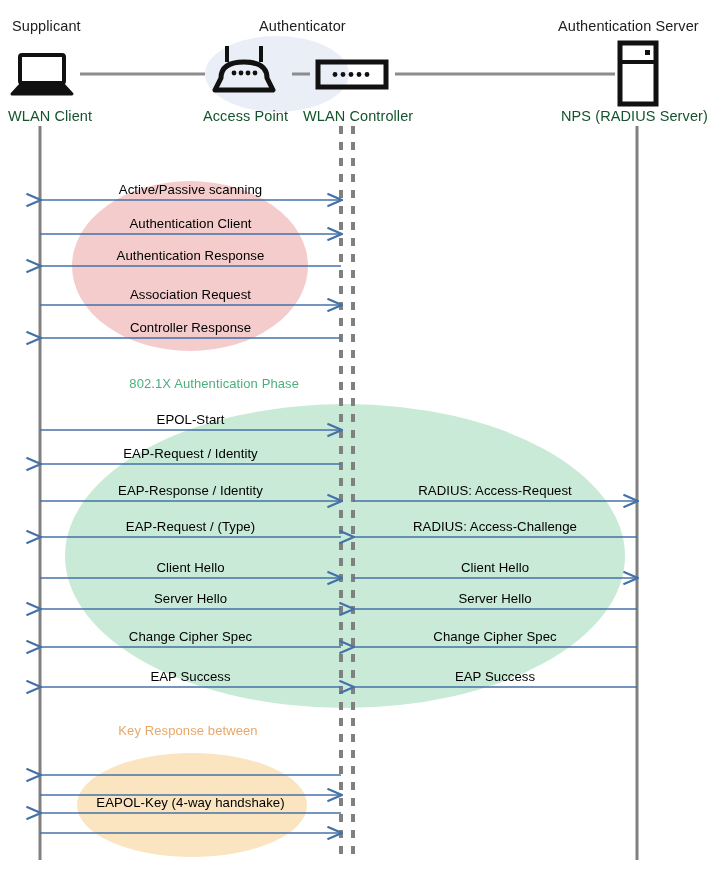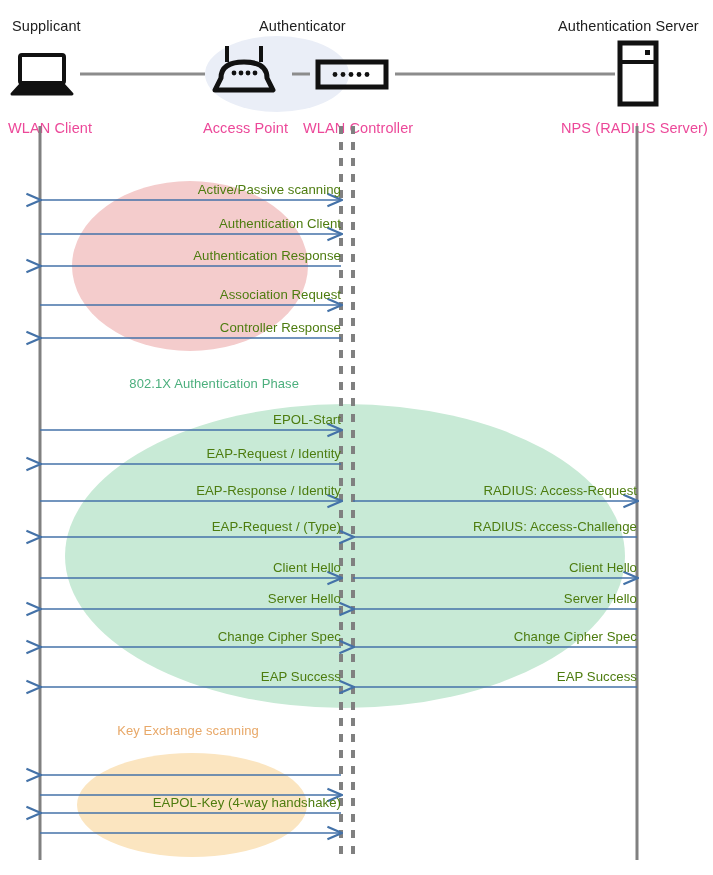--- a/index.html
+++ b/index.html
@@ -10,36 +10,35 @@
   }
   #stage{position:absolute;left:0;top:0;width:713px;height:875px;}
   svg.layer{position:absolute;left:0;top:0;width:713px;height:875px;}
 
   
   .role-title{
     position:absolute;font-size:14.5px;color:#202020;white-space:nowrap;
     letter-spacing:.1px;
   }
   .node-label{
-    position:absolute;font-size:14.5px;color:#ec4899;white-space:nowrap;
+    position:absolute;font-size:14.5px;color:#14532d;white-space:nowrap;
     letter-spacing:.1px;
-    margin-top:12px;
   }
 
   
   .phase-title{
     position:absolute;font-size:13px;white-space:nowrap;text-align:center;
     font-weight:400;letter-spacing:.1px;
   }
   .phase-title.multiline{white-space:normal;line-height:19px;text-align:center;}
 
   
   .msg-label{
-    position:absolute;font-size:13.2px;color:#4d7c0f;white-space:nowrap;
-    text-align:right;letter-spacing:.05px;
+    position:absolute;font-size:13.2px;color:#000000;white-space:nowrap;
+    text-align:center;letter-spacing:.05px;
   }
 </style>
 </head>
 <body>
 
 <div id="stage">
 
   <svg class="layer" viewBox="0 0 713 875" xmlns="http://www.w3.org/2000/svg">
     <ellipse cx="277" cy="74" rx="72" ry="38" fill="#eaeef7"></ellipse>
     <ellipse cx="190" cy="266" rx="118" ry="85" fill="#f4cccc"></ellipse>
@@ -135,21 +134,21 @@
         <line x1="353" x2="637" y1="609" y2="609" stroke="#4472a8" stroke-width="1.7" marker-start="url(#ar-l)"></line>
         <line x1="353" x2="637" y1="647" y2="647" stroke="#4472a8" stroke-width="1.7" marker-start="url(#ar-l)"></line>
         <line x1="353" x2="637" y1="687" y2="687" stroke="#4472a8" stroke-width="1.7" marker-start="url(#ar-l)"></line>
       </g>
   </svg>
 
 
   <div class="phase-title" style="left: 99px; top: 376px; width: 200px; color: rgb(76, 175, 125); text-align: right;">802.1X Authentication Phase</div>
 
   <div class="phase-title multiline" style="left: 88px; top: 721px; width: 200px; color: rgb(232, 168, 104);">
-    <div>Key Exchange scanning</div>
+    <div>Key Response between</div>
   </div>
 
   <div id="label-host">
       <div class="msg-label" style="left: 40px; width: 301px; top: 182px;">Active/Passive scanning</div>
       <div class="msg-label" style="left: 40px; width: 301px; top: 216px;">Authentication Client</div>
       <div class="msg-label" style="left: 40px; width: 301px; top: 248px;">Authentication Response</div>
       <div class="msg-label" style="left: 40px; width: 301px; top: 287px;">Association Request</div>
       <div class="msg-label" style="left: 40px; width: 301px; top: 320px;">Controller Response</div>
       <div class="msg-label" style="left: 40px; width: 301px; top: 412px;">EPOL-Start</div>
       <div class="msg-label" style="left: 40px; width: 301px; top: 446px;">EAP-Request / Identity</div>

